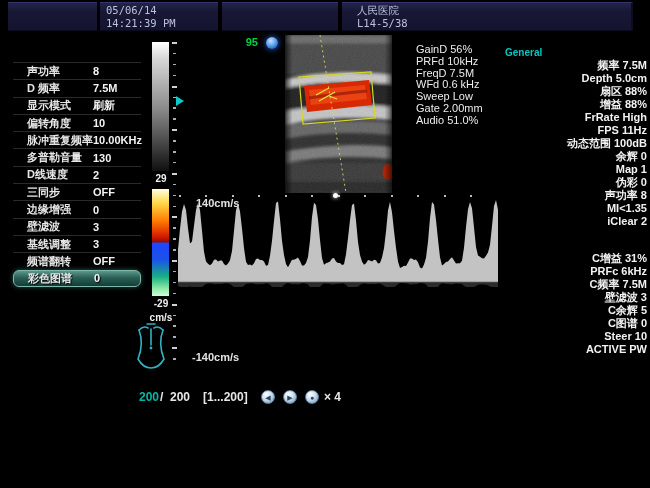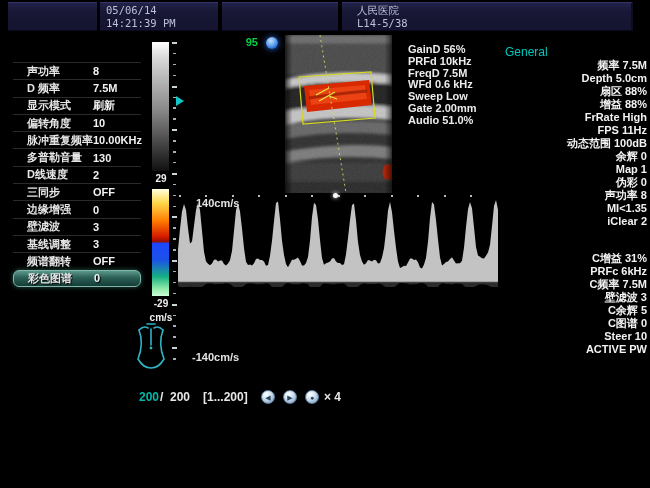--- a/index.html
+++ b/index.html
@@ -35,25 +35,25 @@
   #focus-arrow{position:absolute;left:176px;top:96px;width:0;height:0;
         border-top:5px solid transparent;border-bottom:5px solid transparent;border-left:8px solid #10c8c8;}
   
   #bmode{position:absolute;left:285px;top:35px;width:107px;height:158px;}
   #gain-green{position:absolute;left:236px;top:36px;width:22px;text-align:right;
               font-size:11px;font-weight:bold;color:#00d437;text-shadow:0 0 2px #003;}
   #blue-dot{position:absolute;left:266px;top:37px;width:12px;height:12px;border-radius:50%;
             background:radial-gradient(circle at 40% 32%,#c4e2ff,#4a90e8 55%,#1a4fc0 82%,rgba(10,40,120,.1));
             box-shadow:0 0 6px #2a6ae0;}
   #ovl{position:absolute;left:408px;top:44px;}
-  .ovl-line{font-size:11px;font-weight:bold;color:#ececec;line-height:11.8px;
-            text-shadow:1px 1px 1px #000;white-space:pre;}
+  .ovl-line{font-size:11px;font-weight:normal;color:#ececec;line-height:11.8px;
+            text-shadow:1px 1px 1px #000;white-space:pre;margin-left:8px;}
   
   #rp{position:absolute;left:505px;top:46px;width:142px;}
-  #rp-heading{font-size:12px;font-weight:normal;line-height:13px;text-shadow:1px 1px 1px #000;}
+  #rp-heading{font-size:10px;font-weight:bold;line-height:13px;text-shadow:1px 1px 1px #000;}
   .rp-line{font-size:11px;font-weight:bold;color:#f2f2f2;line-height:13px;
            text-shadow:1px 1px 1px #000;white-space:pre;text-align:right;}
   #rp-gap{height:24px;}
   
   #spec-dots{position:absolute;left:179px;top:195px;width:318px;height:2px;opacity:.85;
         background:repeating-linear-gradient(to right,rgba(232,232,232,.95) 0 2px,transparent 2px 26.5px);}
   #sweep-dot{position:absolute;left:333px;top:193px;width:5px;height:5px;border-radius:50%;
              background:#fff;box-shadow:0 0 4px #fff;}
   #spec-svg{position:absolute;left:178px;top:200px;}
   .vel-label{position:absolute;font-size:11px;font-weight:bold;color:#e2e2e2;text-shadow:1px 1px 1px #000;}

